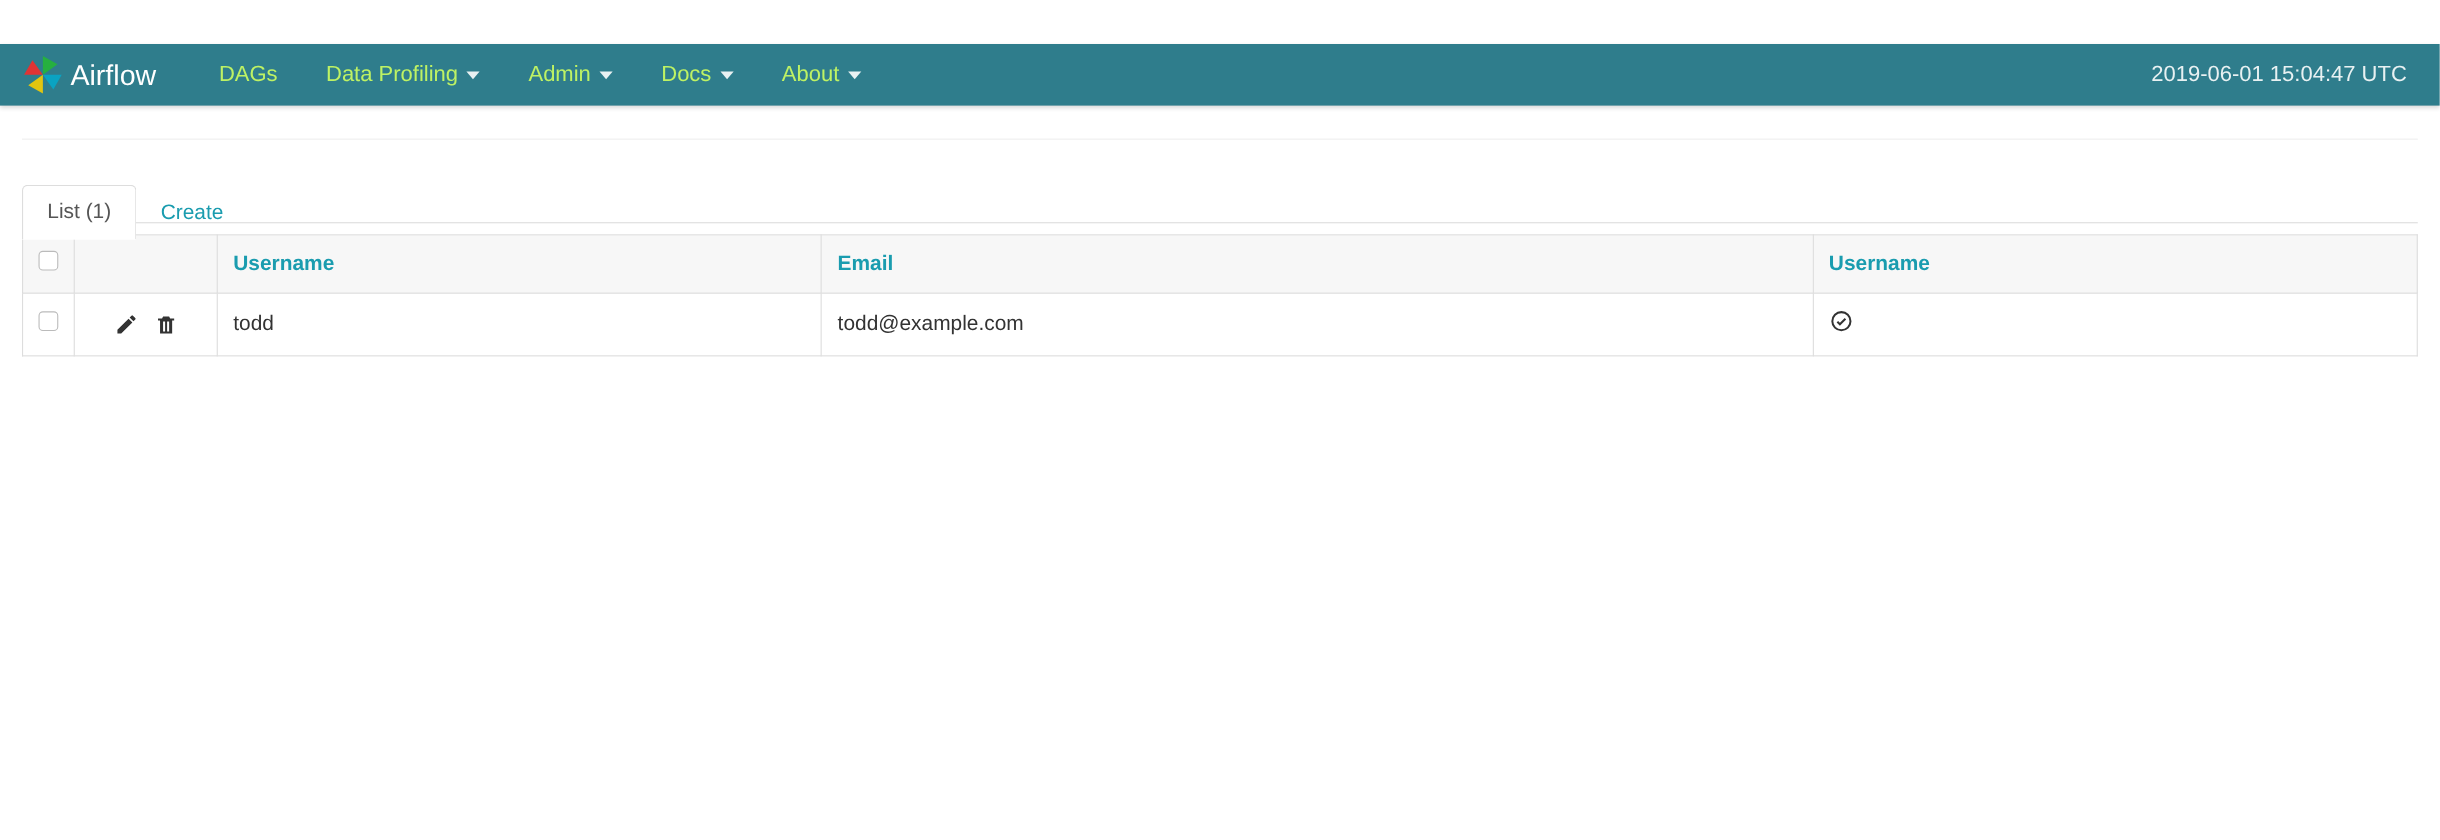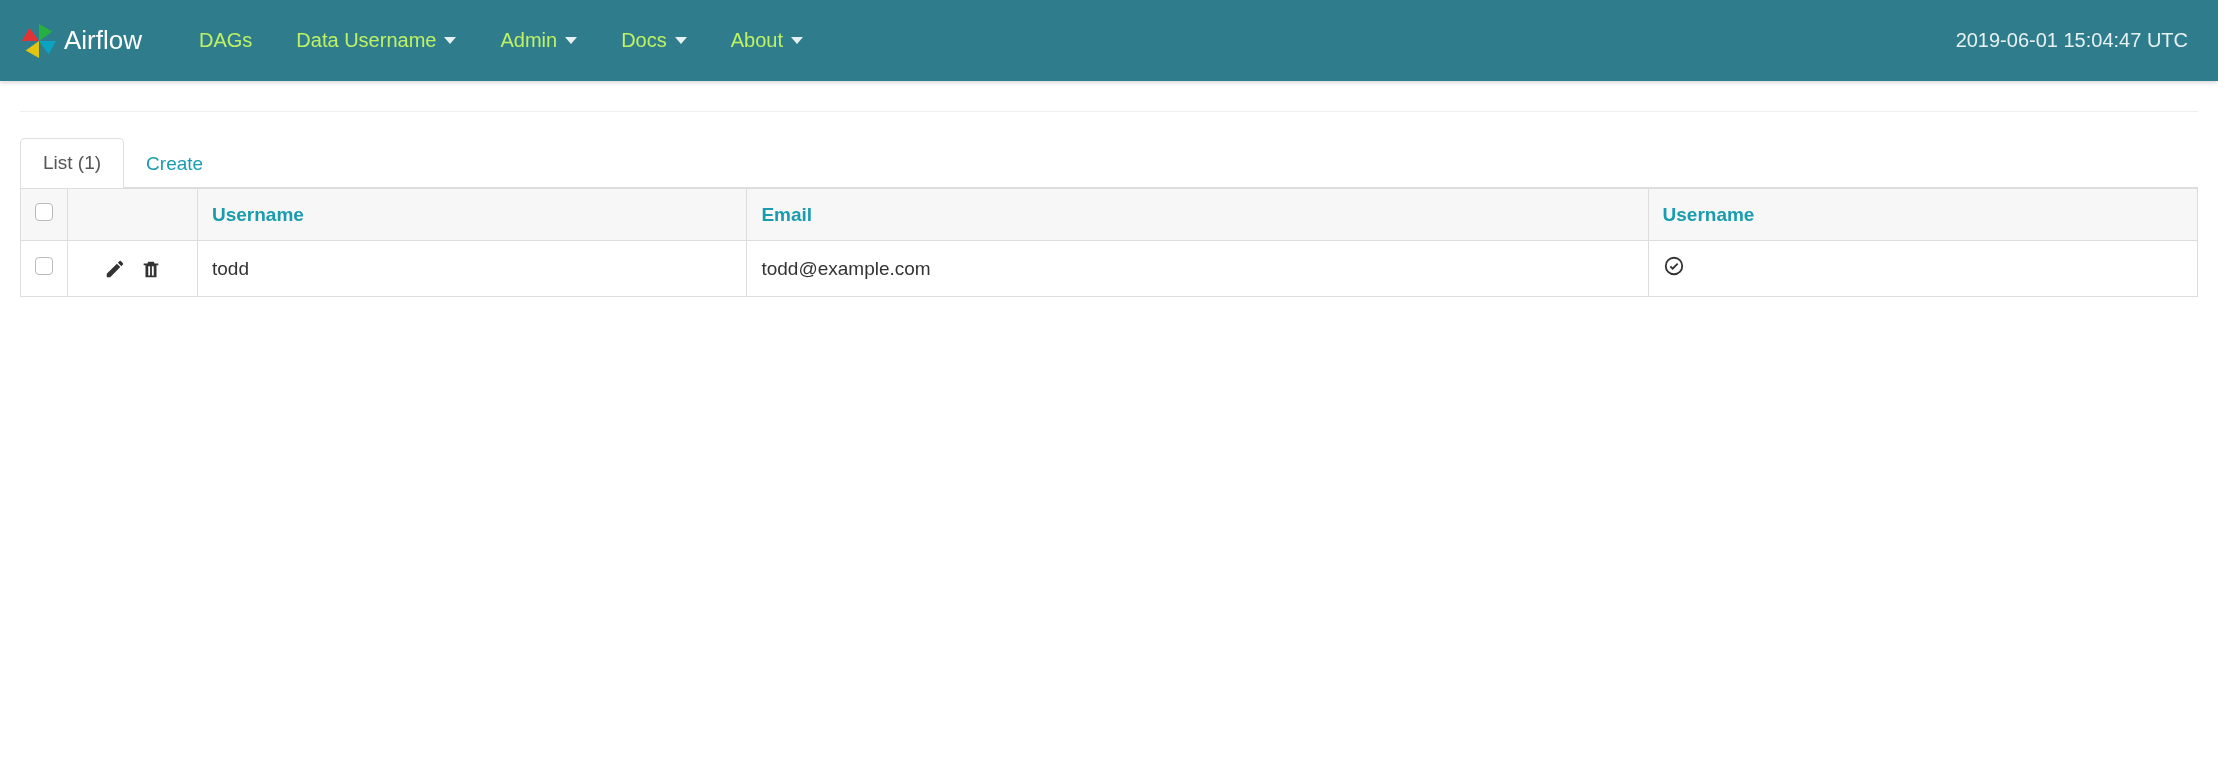--- a/index.html
+++ b/index.html
@@ -4,26 +4,27 @@
 <style>
   * { box-sizing: border-box; margin: 0; padding: 0; }
   body {
     font-family: -apple-system, BlinkMacSystemFont, "Helvetica Neue", Helvetica, Arial, sans-serif;
     color: #333;
     background: #fff;
     font-size: 19px;
   }
   .navbar {
     background: #2f7d8c;
-    height: 81px;
+    height: 56px;
     display: flex;
     align-items: stretch;
     padding: 16px 20px;
     box-shadow: 0 2px 4px rgba(0,0,0,0.15);
     position: relative;
+    margin-top: 40px;
   }
   .navbar-brand {
     display: flex;
     align-items: center;
     color: #fff;
     font-size: 26px;
     text-decoration: none;
     padding: 0 15px 0 0;
     gap: 6px;
   }
@@ -70,21 +71,21 @@
   }
   .tab {
     padding: 13px 22px;
     color: #1a9caf;
     cursor: pointer;
     font-size: 19px;
     display: flex;
     align-items: center;
     gap: 4px;
     position: relative;
-    top: 1px;
+    top: 16px;
   }
   .tab.active {
     color: #555;
     border: 1px solid #ddd;
     border-bottom: 1px solid #fff;
     border-radius: 5px 5px 0 0;
     background: #fff;
   }
   .small-caret {
     display: inline-block;
@@ -92,20 +93,21 @@
     border-left: 5px solid transparent;
     border-right: 5px solid transparent;
     border-top: 6px solid #1a9caf;
     margin-left: 2px;
   }
   table.data {
     width: 100%;
     border-collapse: collapse;
     border: 1px solid #ddd;
     border-top: none;
+    margin-top: 10px;
   }
   table.data th, table.data td {
     border: 1px solid #ddd;
     padding: 14px 14px;
     text-align: left;
     vertical-align: middle;
     font-weight: 400;
   }
   table.data thead th {
     background: #f7f7f7;
@@ -143,21 +145,21 @@
       </svg>
     </span>
     <span>Airflow</span>
   </a>
 
   <div class="nav-items">
     <div class="nav-item">
       <span>DAGs</span>
     </div>
     <div class="nav-item">
-      <span>Data Username</span>
+      <span>Data Profiling</span>
       <span class="caret-down"></span>
     </div>
     <div class="nav-item">
       <span>Admin</span>
       <span class="caret-down"></span>
     </div>
     <div class="nav-item">
       <span>Docs</span>
       <span class="caret-down"></span>
     </div>

